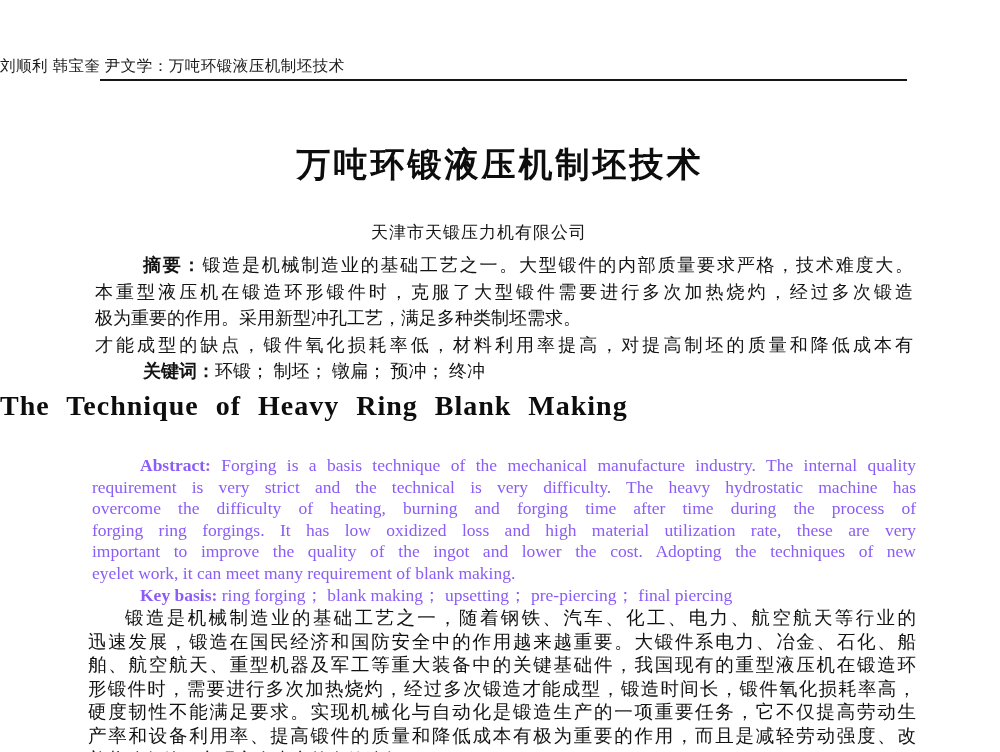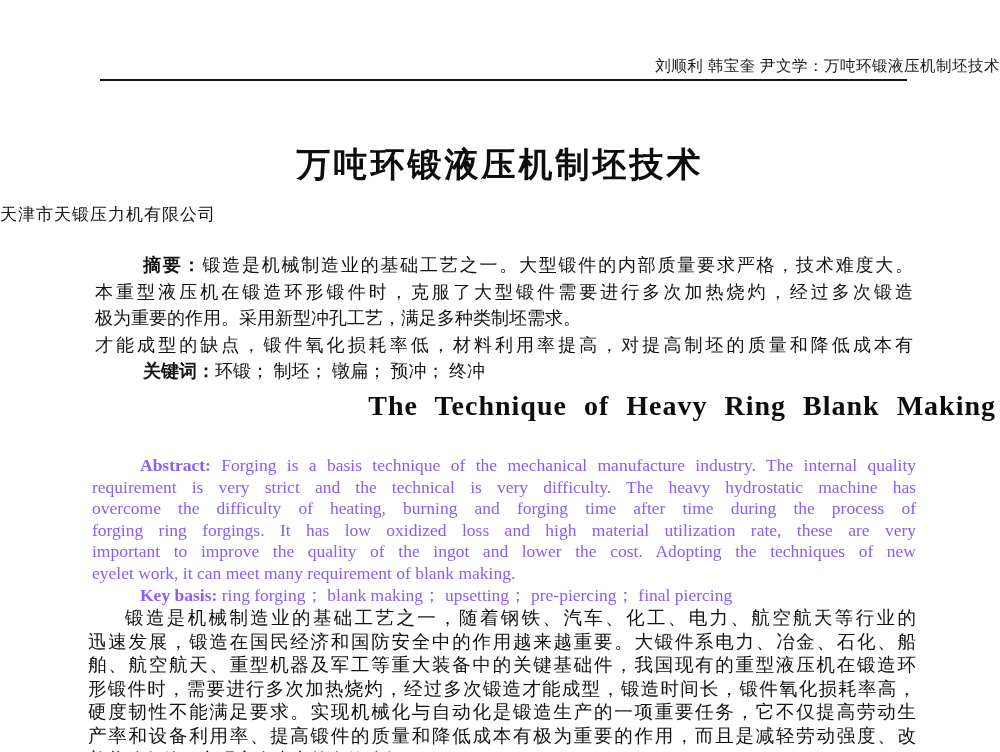--- a/index.html
+++ b/index.html
@@ -14,21 +14,21 @@
     background: #ffffff;
     color: #141414;
     overflow: hidden;
     font-family: "Liberation Serif", serif;
   }
   .running-head {
     position: absolute;
     top: 56px;
     left: 0;
     right: 0;
-    text-align: right;
+    text-align: left;
     font-size: 15.5px;
     letter-spacing: 0.5px;
     color: #1a1a1a;
     font-family: "Liberation Serif", serif;
   }
   .head-rule {
     position: absolute;
     top: 79px;
     left: 100px;
     width: 807px;
@@ -43,30 +43,29 @@
     margin: 12px;
     text-align: center;
     font-size: 34px;
     font-weight: bold;
     letter-spacing: 3px;
     color: #0d0d0d;
     font-family: "Liberation Sans", sans-serif;
   }
   .byline-cn {
     position: absolute;
-    top: 203px;
+    top: 221px;
     left: 0;
     right: 0;
     display: flex;
     justify-content: center;
     align-items: baseline;
     font-size: 17px;
     letter-spacing: 1px;
     color: #161616;
-    flex-direction: column;
   }
   .byline-gap { display: inline-block; width: 42px; }
   .abstract-cn {
     position: absolute;
     top: 252px;
     left: 95px;
     width: 818px;
     font-size: 18px;
     line-height: 26.6px;
     color: #131313;
@@ -75,23 +74,23 @@
   .abstract-en .line.just,
   .body-cn .line.just {
     text-align: justify;
     text-align-last: justify;
   }
   .lbl { font-weight: bold; margin-left: 48px; }
   .title-en {
     position: absolute;
     top: 390px;
     left: 0;
-    right: 4px;
+    right: 16px;
     margin: 0;
-    text-align: right;
+    text-align: left;
     font-size: 28px;
     font-weight: bold;
     letter-spacing: 1px;
     word-spacing: 9px;
     color: #0d0d0d;
     font-family: "Liberation Serif", serif;
   }
   .byline-en {
     position: absolute;
     top: 429px;

